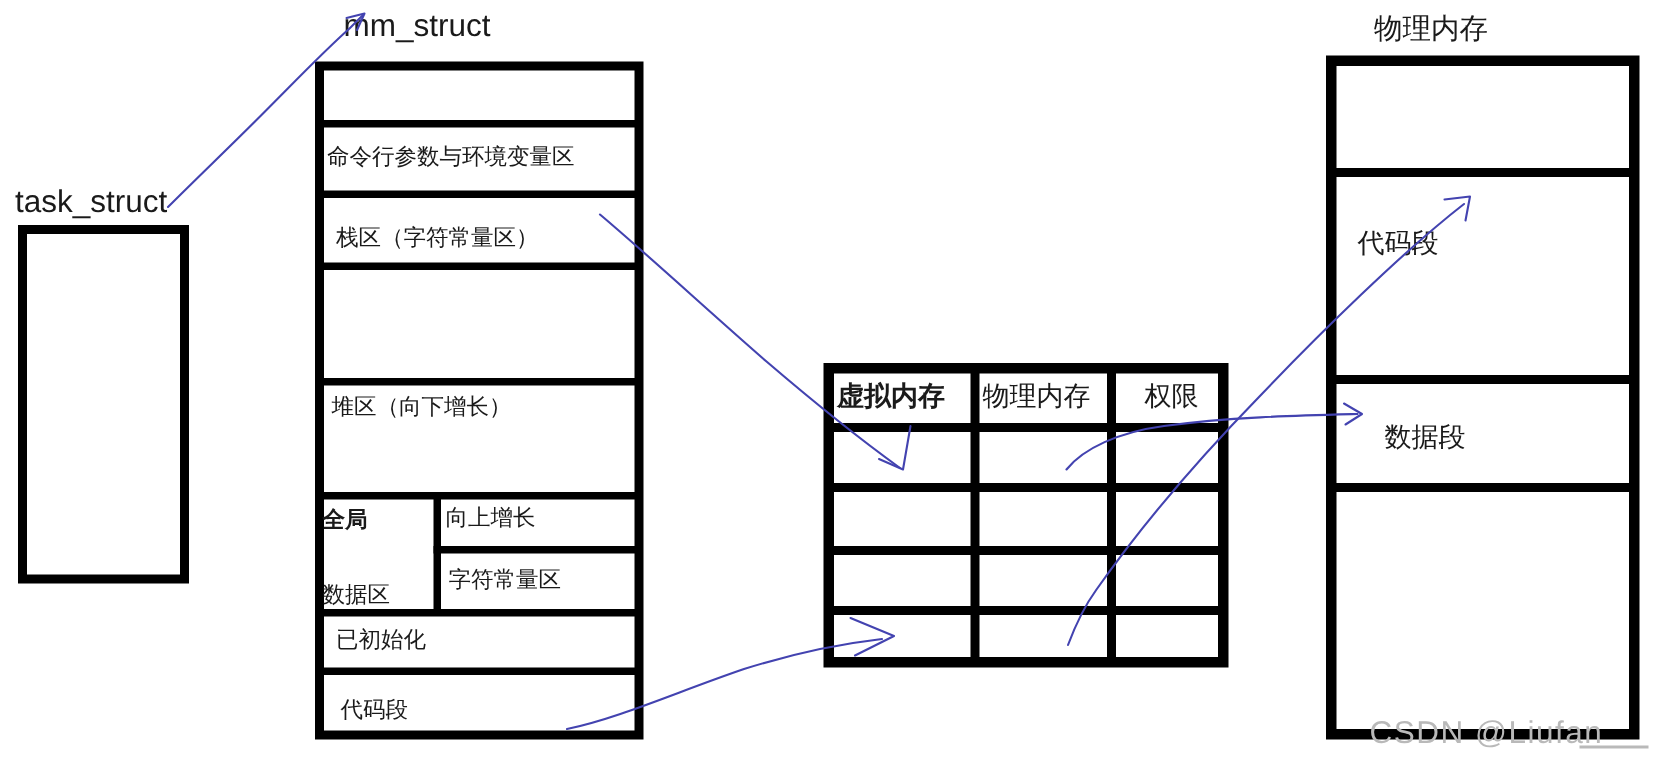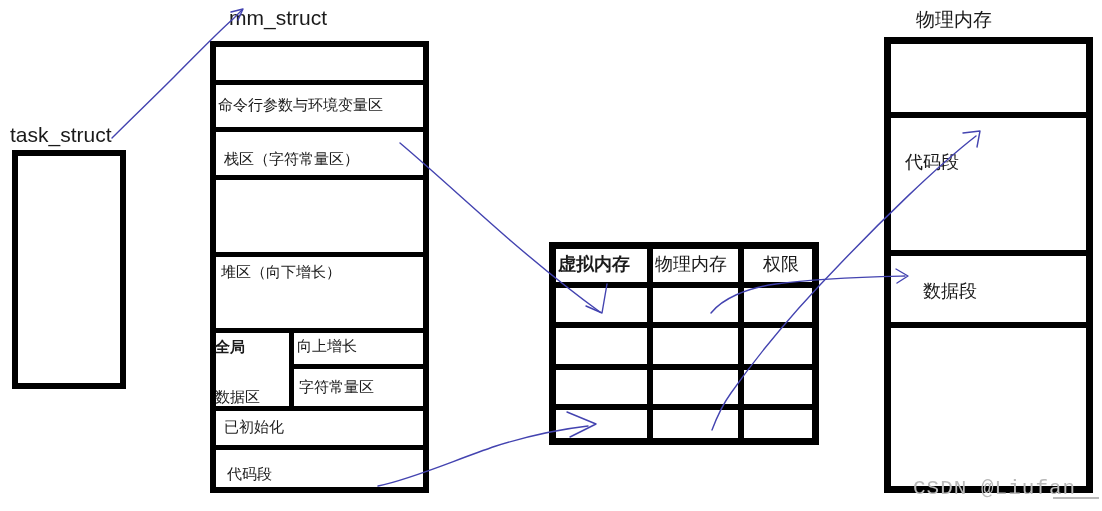--- a/index.html
+++ b/index.html
@@ -87,16 +87,16 @@
       <path d="M896,269 L908,276 L897,283"></path>
 
       <path d="M712,430 C718,414 723,404 731,393 C762,349 801,304 839,265 C879,223 936,167 976,136"></path>
       <path d="M963,133 L980,131 L977,147"></path>
 
       <path d="M378,486 C412,479 452,461 496,446 C531,435 562,429 588,426"></path>
       <path d="M567,412 L596,424 L570,437"></path>
     </g>
   </svg>
 
-  <div class="lbl watermark" style="left:913px;top:477px;color:#b9b9b9;font-family:Liberation Mono, monospace;">CSDN @Liufan</div>
+  <div class="lbl watermark" style="left:913px;top:477px;color:#b9b9b9;">CSDN @Liufan</div>
   <div class="abs" style="left:1053px;top:497px;width:46px;height:2px;background:#b9b9b9;"></div>
 
 </div>
 
 </body></html>

